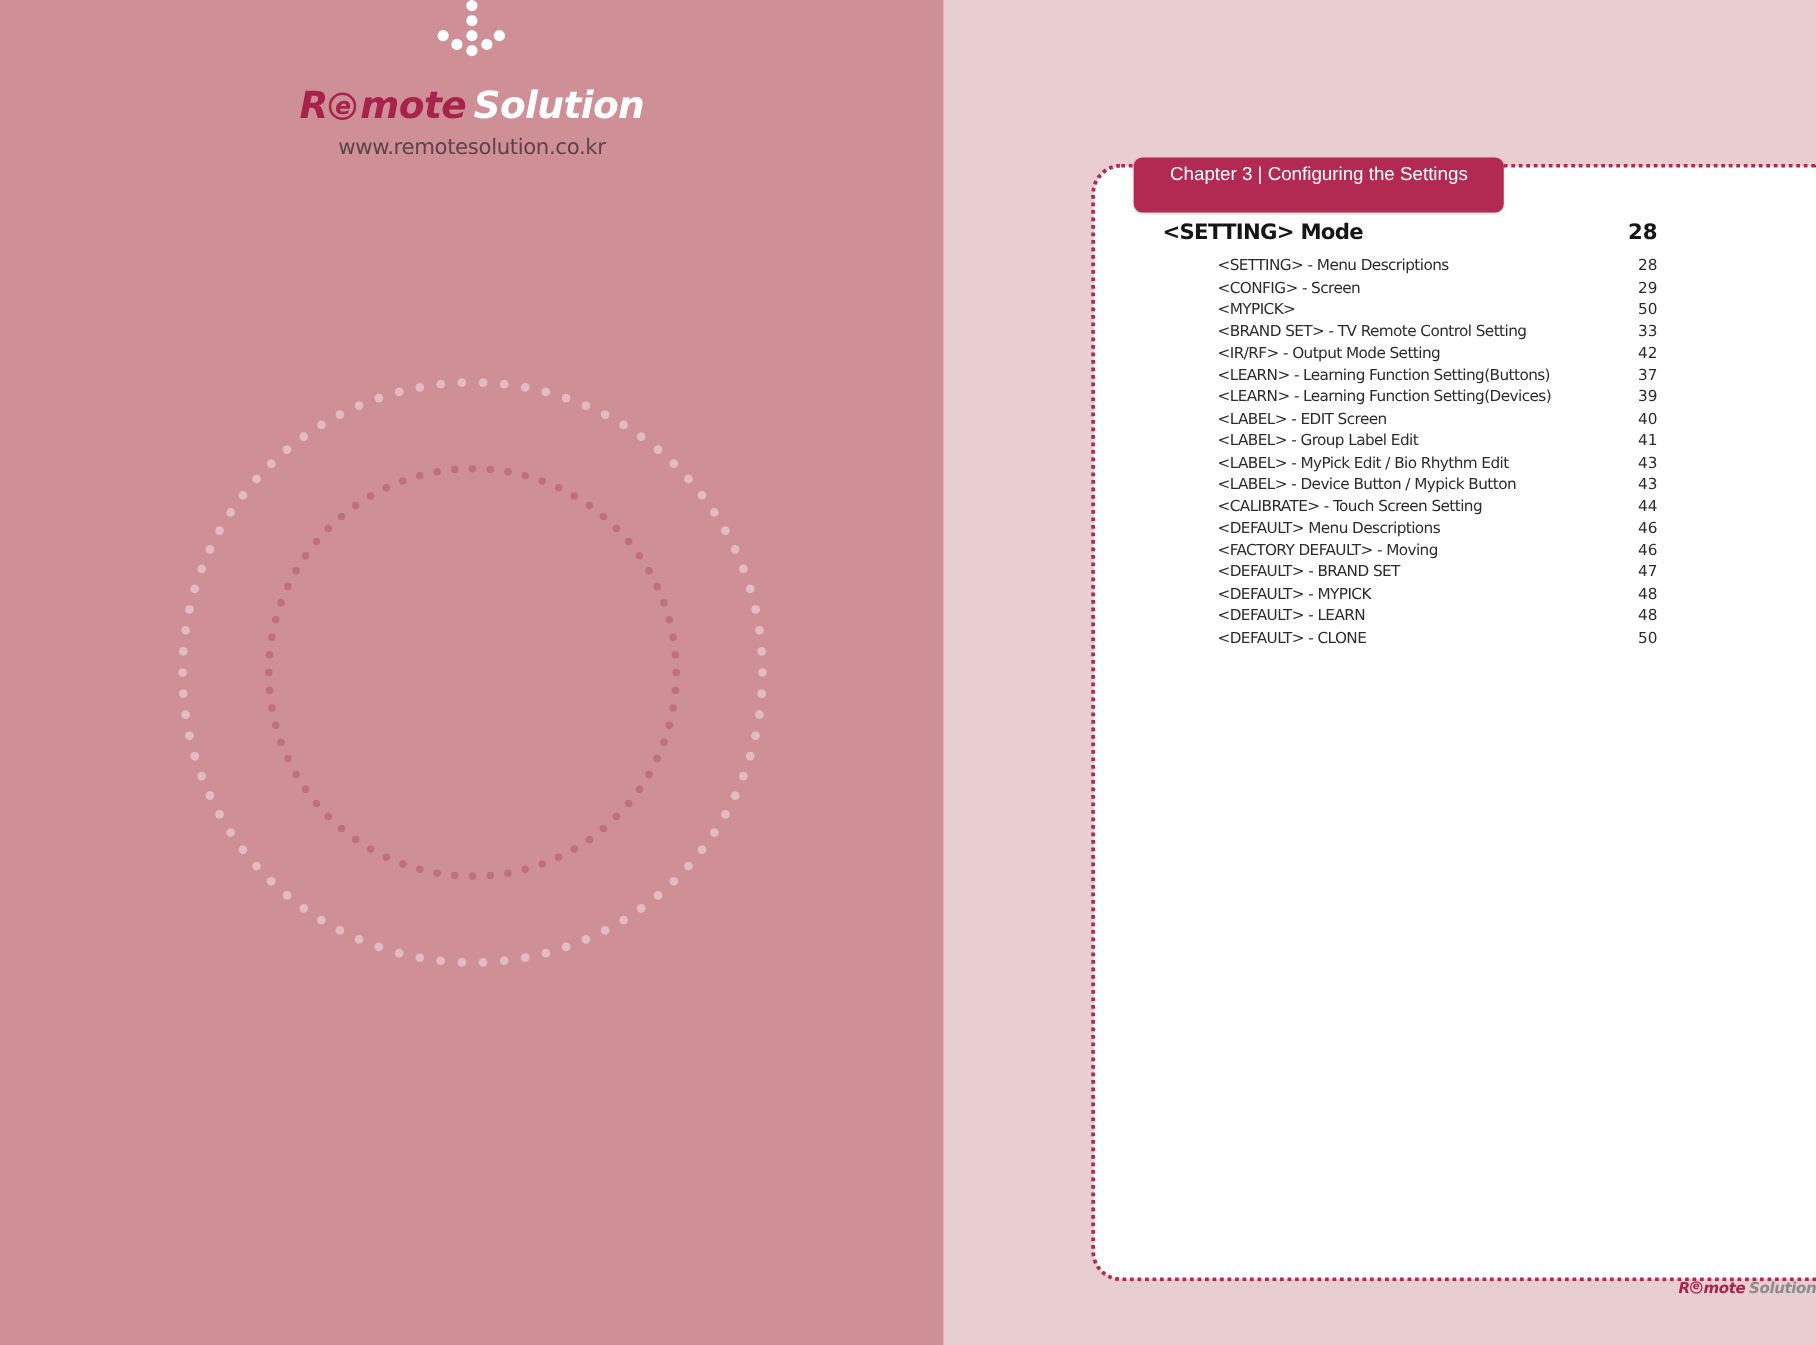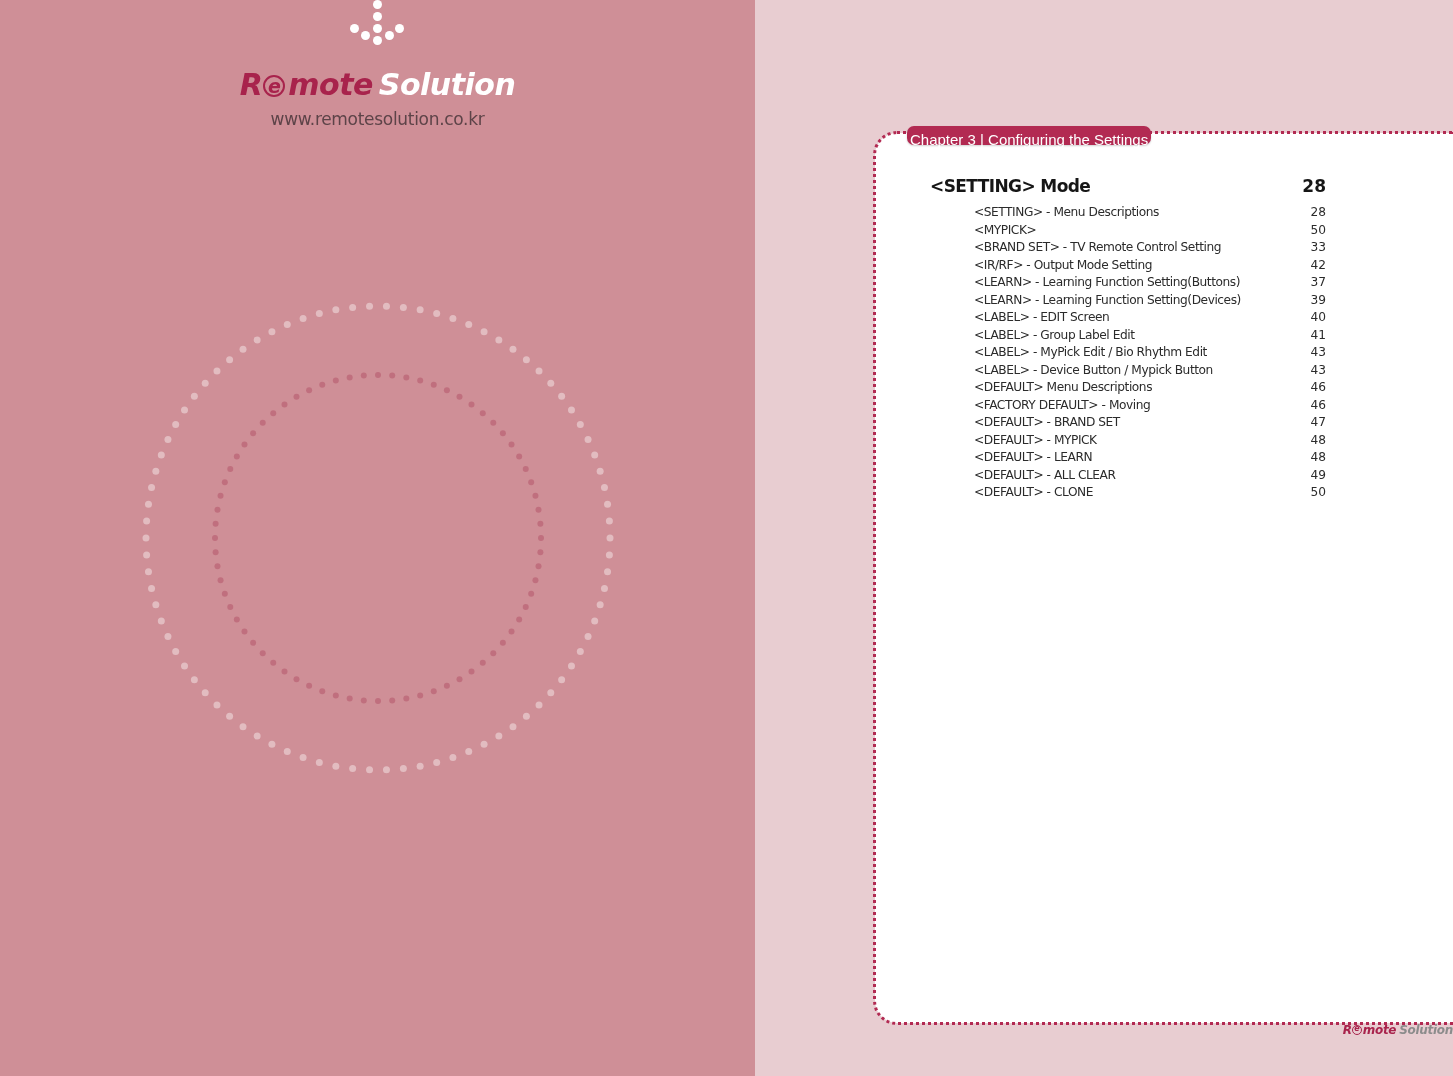--- a/index.html
+++ b/index.html
@@ -161,23 +161,23 @@
     border-right: none;
     border-radius: 24px 0 0 24px;
     box-sizing: border-box;
     pointer-events: none;
   }
 
   #chapter-badge {
     position: absolute;
     left: 152px;
     top: 126px;
-    height: 19px;
+    height: 44px;
     line-height: 28px;
-    padding: 0 3px;
+    padding: 0 29px;
     background: #b22a52;
     color: #ffffff;
     border-radius: 7px;
     font-family: "Liberation Sans", sans-serif;
     font-size: 15px;
     white-space: nowrap;
     box-shadow: 0 1px 2px rgba(0,0,0,0.18);
   }
 
   #toc {
@@ -467,20 +467,24 @@
       <div id="toc-head">
         <span id="toc-head-title">&lt;SETTING&gt; Mode</span>
         <span id="toc-head-page">28</span>
       </div>
       <div id="toc-rows">
           <div class="toc-row">
             <span class="toc-label">&lt;SETTING&gt; - Menu Descriptions</span>
             <span class="toc-page">28</span>
           </div>
           <div class="toc-row">
+            <span class="toc-label">&lt;CONFIG&gt; - Screen</span>
+            <span class="toc-page">29</span>
+          </div>
+          <div class="toc-row">
             <span class="toc-label">&lt;MYPICK&gt;</span>
             <span class="toc-page">50</span>
           </div>
           <div class="toc-row">
             <span class="toc-label">&lt;BRAND SET&gt; - TV Remote Control Setting</span>
             <span class="toc-page">33</span>
           </div>
           <div class="toc-row">
             <span class="toc-label">&lt;IR/RF&gt; - Output Mode Setting</span>
             <span class="toc-page">42</span>
@@ -503,42 +507,42 @@
           </div>
           <div class="toc-row">
             <span class="toc-label">&lt;LABEL&gt; - MyPick Edit / Bio Rhythm Edit</span>
             <span class="toc-page">43</span>
           </div>
           <div class="toc-row">
             <span class="toc-label">&lt;LABEL&gt; - Device Button / Mypick Button</span>
             <span class="toc-page">43</span>
           </div>
           <div class="toc-row">
+            <span class="toc-label">&lt;CALIBRATE&gt; - Touch Screen Setting</span>
+            <span class="toc-page">44</span>
+          </div>
+          <div class="toc-row">
             <span class="toc-label">&lt;DEFAULT&gt; Menu Descriptions</span>
             <span class="toc-page">46</span>
           </div>
           <div class="toc-row">
             <span class="toc-label">&lt;FACTORY DEFAULT&gt; - Moving</span>
             <span class="toc-page">46</span>
           </div>
           <div class="toc-row">
             <span class="toc-label">&lt;DEFAULT&gt; - BRAND SET</span>
             <span class="toc-page">47</span>
           </div>
           <div class="toc-row">
             <span class="toc-label">&lt;DEFAULT&gt; - MYPICK</span>
             <span class="toc-page">48</span>
           </div>
           <div class="toc-row">
             <span class="toc-label">&lt;DEFAULT&gt; - LEARN</span>
             <span class="toc-page">48</span>
-          </div>
-          <div class="toc-row">
-            <span class="toc-label">&lt;DEFAULT&gt; - ALL CLEAR</span>
-            <span class="toc-page">49</span>
           </div>
           <div class="toc-row">
             <span class="toc-label">&lt;DEFAULT&gt; - CLONE</span>
             <span class="toc-page">50</span>
           </div>
         </div>
     </div>
 
     <div id="footer-logo">
       <span id="f-r">R</span><span id="f-e-wrap"><span id="f-e-ring"></span><span id="f-e-char">e</span></span><span id="f-mote">mote</span><span id="f-solution">Solution</span>

